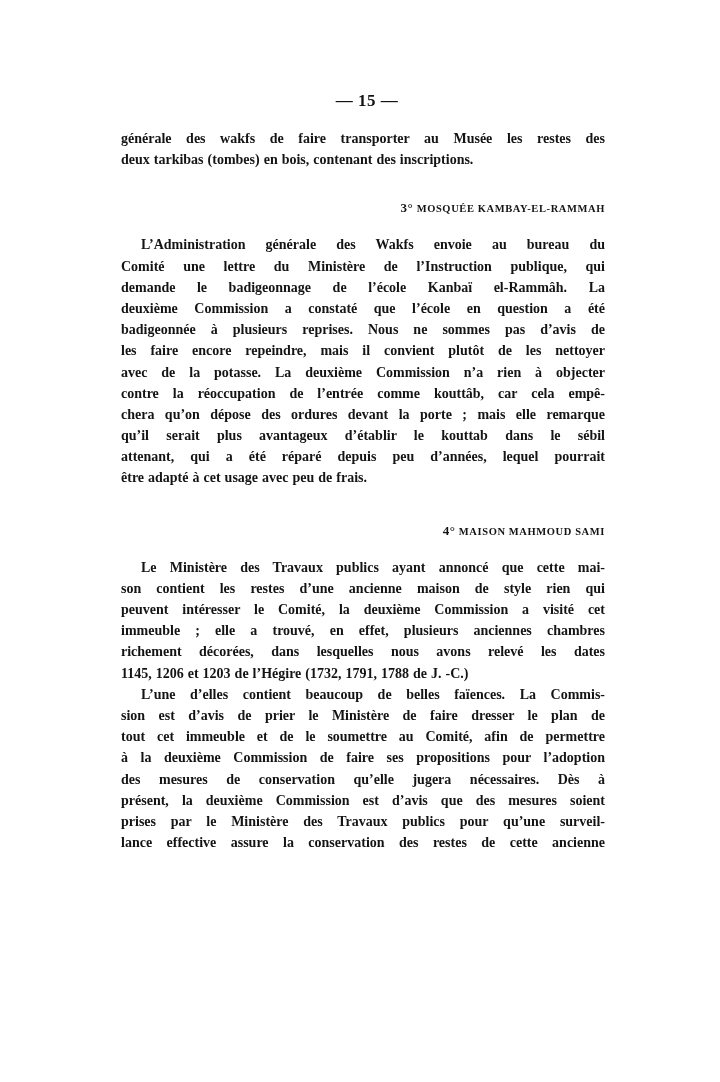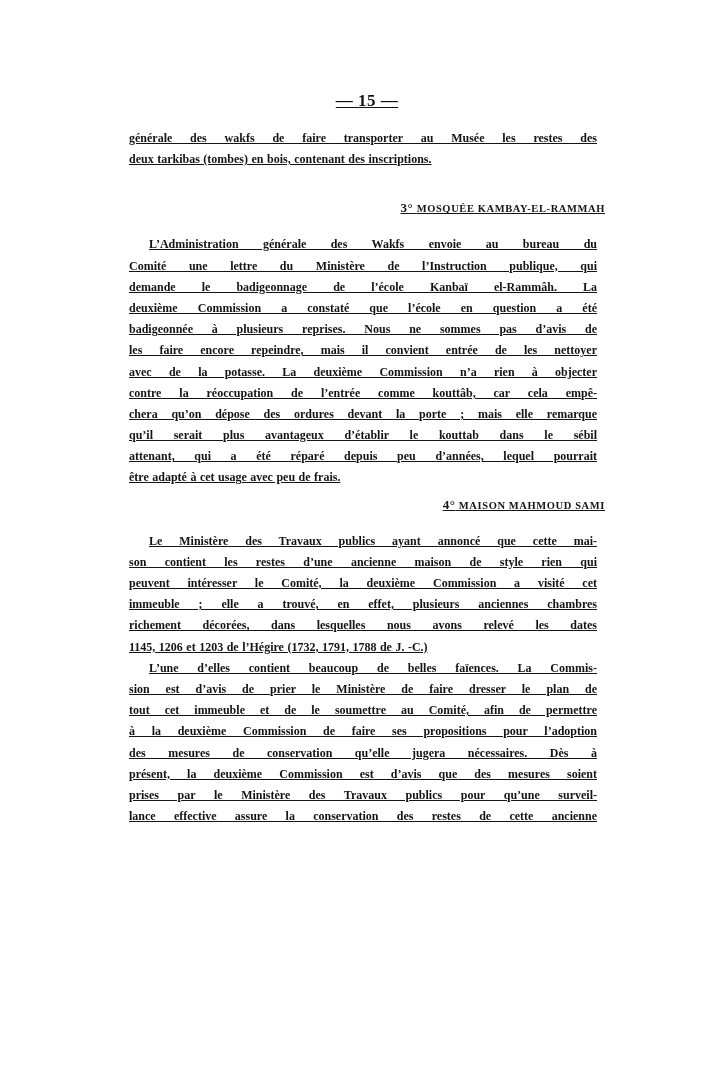--- a/index.html
+++ b/index.html
@@ -13,34 +13,33 @@
       position: relative;
       overflow: hidden;
       font-family: "Liberation Serif", "DejaVu Serif", serif;
       color: #141414;
     }
     .page {
       position: absolute;
       left: 121px;
       top: 90px;
       width: 484px;
-      text-decoration: underline;
     }
     .page-number {
       text-align: center;
       font-size: 17px;
       font-weight: bold;
       letter-spacing: 0.5px;
       height: 22px;
       line-height: 22px;
       margin-left: 8px;
     }
     .para {
-      margin: 8px;
-      font-size: 12px;
+      margin: 0;
+      font-size: 14px;
       line-height: 21.2px;
       text-align: justify;
       word-spacing: 0.5px;
     }
     .para .line {
       display: block;
       text-align: justify;
       text-align-last: justify;
       white-space: nowrap;
       overflow: visible;
@@ -57,21 +56,21 @@
       text-align: right;
       font-size: 10.5px;
       font-weight: bold;
       letter-spacing: 0.6px;
       height: 16px;
       line-height: 16px;
     }
     .section-heading .num { font-size: 13px; }
     .h3 { margin-top: 30px; margin-left: 6px; }
     .p2 { margin-top: 18px; font-weight: bold; }
-    .h4 { margin-left: 4px; }
+    .h4 { margin-top: 34px; margin-left: 4px; }
     .p3 { margin-top: 18px; font-weight: bold; }
     .weight-mix { font-weight: bold; }
   </style>
 </head>
 <body>
 
 <div class="page">
 
   <div class="page-number">— 15 —</div>
 
@@ -84,21 +83,21 @@
     <span class="num">3°</span>
     <span>MOSQUÉE KAMBAY-EL-RAMMAH</span>
   </div>
 
   <p class="para p2">
     <span class="line indent">L’Administration générale des Wakfs envoie au bureau du</span>
     <span class="line">Comité une lettre du Ministère de l’Instruction publique, qui</span>
     <span class="line">demande le badigeonnage de l’école Kanbaï el-Rammâh. La</span>
     <span class="line">deuxième Commission a constaté que l’école en question a été</span>
     <span class="line">badigeonnée à plusieurs reprises. Nous ne sommes pas d’avis de</span>
-    <span class="line">les faire encore repeindre, mais il convient entrée de les nettoyer</span>
+    <span class="line">les faire encore repeindre, mais il convient plutôt de les nettoyer</span>
     <span class="line">avec de la potasse. La deuxième Commission n’a rien à objecter</span>
     <span class="line">contre la réoccupation de l’entrée comme kouttâb, car cela empê-</span>
     <span class="line">chera qu’on dépose des ordures devant la porte ; mais elle remarque</span>
     <span class="line">qu’il serait plus avantageux d’établir le kouttab dans le sébil</span>
     <span class="line">attenant, qui a été réparé depuis peu d’années, lequel pourrait</span>
     <span class="line last">être adapté à cet usage avec peu de frais.</span>
   </p>
 
   <div class="section-heading h4">
     <span class="num">4°</span>

